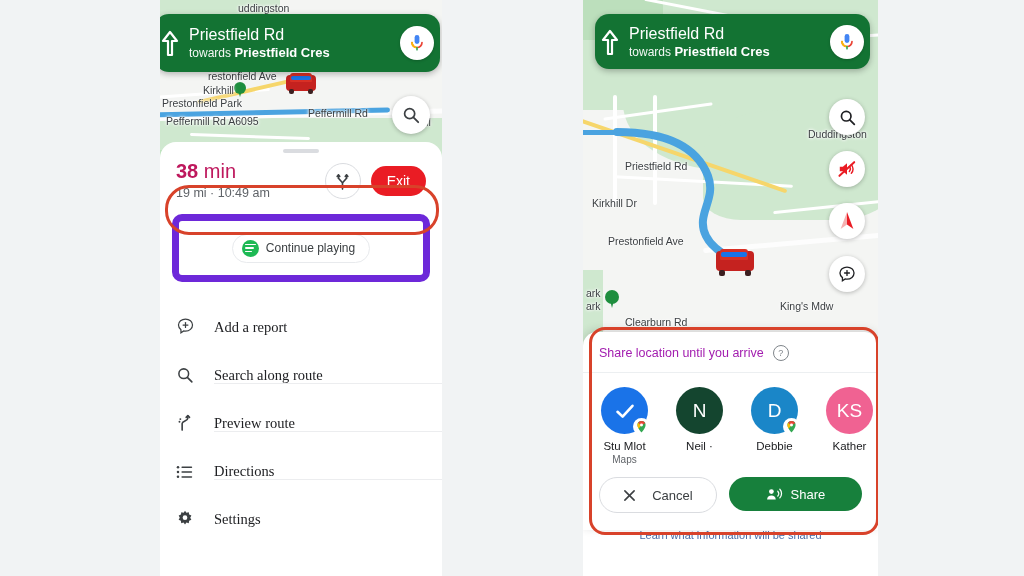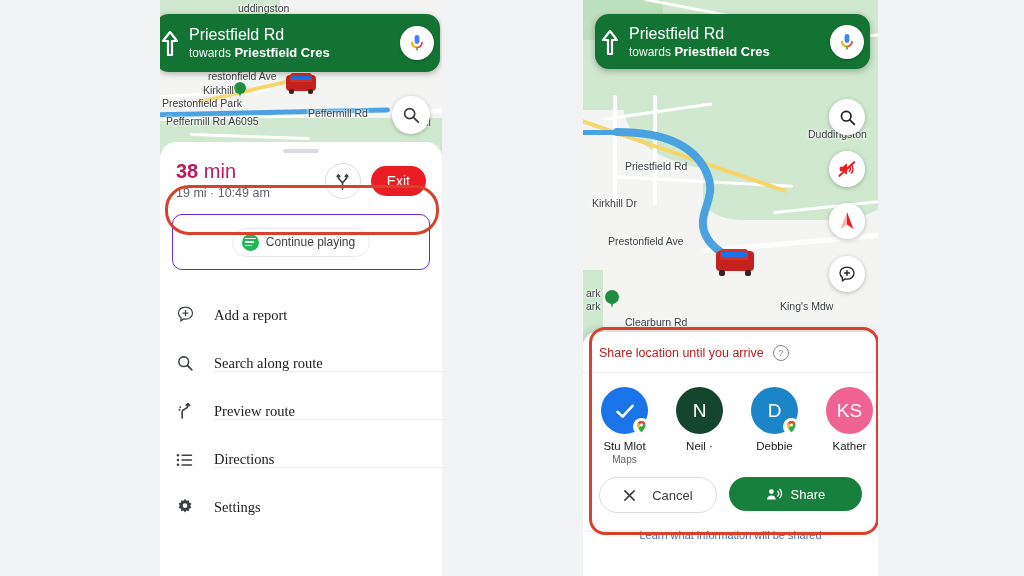--- a/index.html
+++ b/index.html
@@ -65,21 +65,21 @@
   .grabber{width:36px;height:4px;border-radius:2px;background:#dadce0;margin:7px auto 0;}
   .eta-row{display:flex;align-items:center;padding:6px 16px 0 16px;}
   .eta-left{flex:1;}
   .eta-time{font-size:20px;line-height:24px;color:#be185d;font-weight:700;}
   .eta-time .unit{font-weight:400;}
   .eta-sub{font-size:12.5px;color:#5f6368;line-height:18px;margin-top:1px;}
   .route-btn{width:34px;height:34px;border-radius:50%;border:1px solid #dadce0;background:#fff;
     display:flex;align-items:center;justify-content:center;margin-right:10px;}
   .exit-btn{background:#ea1c24;color:#fff;font-size:14px;border-radius:18px;padding:7px 16px;
     display:flex;align-items:center;justify-content:center;}
-  .media-card{margin:12px 12px 0 12px;border:1px solid #6d28d9;border-radius:10px;height:54px;
+  .media-card{margin:12px 12px 0 12px;border:7px solid #6d28d9;border-radius:10px;height:54px;
     display:flex;align-items:center;justify-content:center;}
   .media-chip{display:flex;align-items:center;gap:7px;border:1px solid #e8eaed;border-radius:16px;
     padding:5px 14px 5px 9px;background:#fff;}
   .spotify{width:17px;height:17px;border-radius:50%;background:#1db954;position:relative;flex:none;}
   .spotify i{position:absolute;left:3px;background:#fff;border-radius:1px;display:block;}
   .spotify i:nth-child(1){top:4px;width:11px;height:1.6px;}
   .spotify i:nth-child(2){top:7.5px;width:9px;height:1.5px;}
   .spotify i:nth-child(3){top:11px;width:7px;height:1.4px;}
   .media-label{font-size:12px;color:#3c4043;}
 
@@ -88,21 +88,21 @@
   .menu-ico{width:38px;flex:none;display:flex;align-items:center;}
   .menu-label{font-size:14.5px;color:#202124;}
   .menu-item .divider{position:absolute;left:54px;right:0;bottom:0;height:1px;background:#ecedef;}
 
   .highlight-ring{position:absolute;border:3px solid #d8422a;border-radius:24px;pointer-events:none;}
 
   
   .share-sheet{position:absolute;left:0;right:0;background:#fff;border-radius:14px 14px 0 0;
     box-shadow:0 -2px 10px rgba(0,0,0,.15);}
   .share-head{display:flex;align-items:center;gap:9px;padding:13px 16px 11px 16px;border-bottom:1px solid #eceff1;}
-  .share-head-text{font-size:12.5px;color:#b91c1c;}
+  .share-head-text{font-size:12.5px;color:#a21caf;}
   .help-ico{width:14px;height:14px;border-radius:50%;border:1.3px solid #80868b;color:#80868b;
     font-size:9px;display:flex;align-items:center;justify-content:center;flex:none;}
   .contacts{display:flex;padding:14px 0 6px 14px;gap:20px;overflow:hidden;}
   .contact{width:55px;flex:none;text-align:center;}
   .avatar{width:47px;height:47px;border-radius:50%;margin:0 auto;position:relative;
     display:flex;align-items:center;justify-content:center;color:#fff;font-size:19px;}
   .avatar .gpin{position:absolute;right:-2px;bottom:-1px;width:17px;height:17px;border-radius:50%;
     background:#fff;display:flex;align-items:center;justify-content:center;}
   .cname{font-size:11.5px;color:#202124;margin-top:6px;white-space:nowrap;overflow:hidden;}
   .csub{font-size:10px;color:#5f6368;margin-top:2px;}

